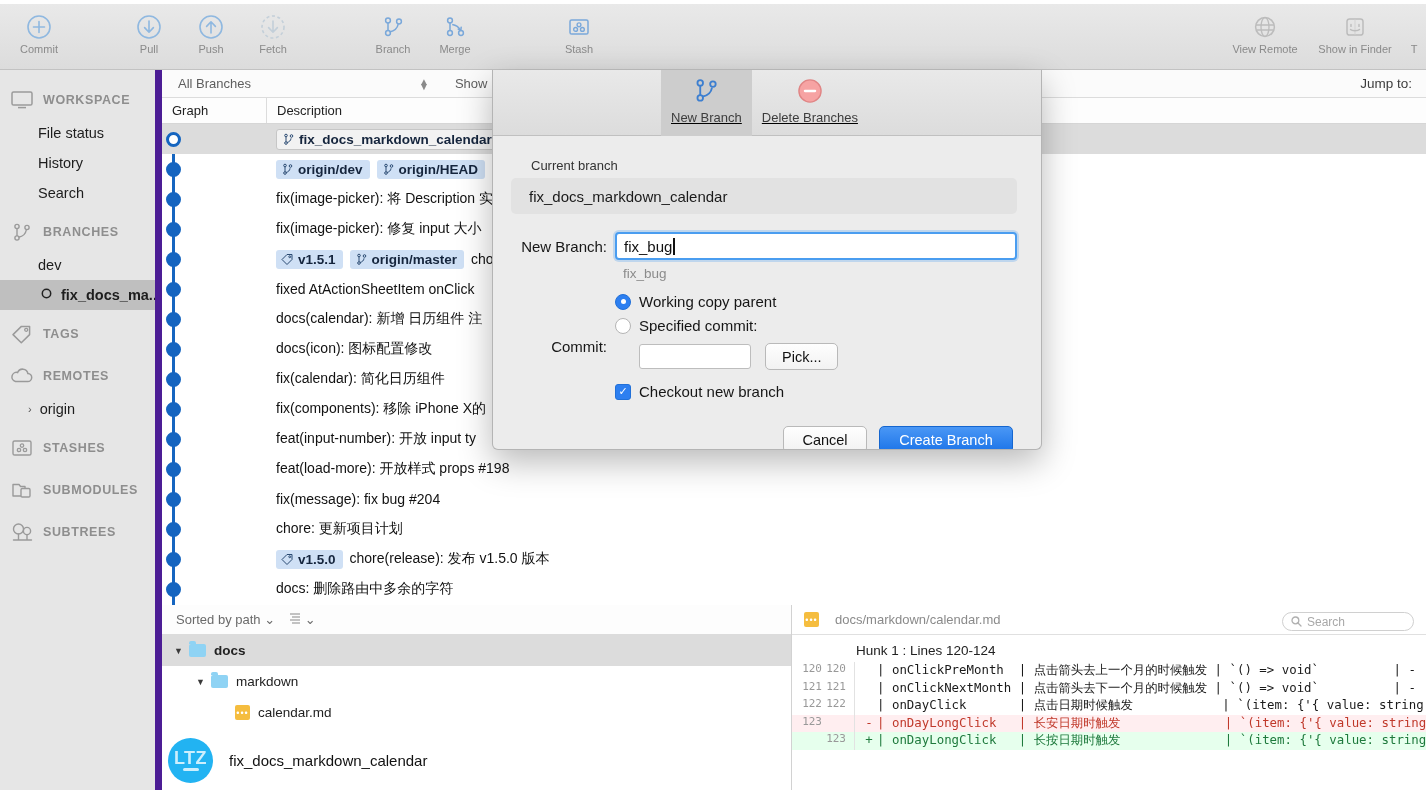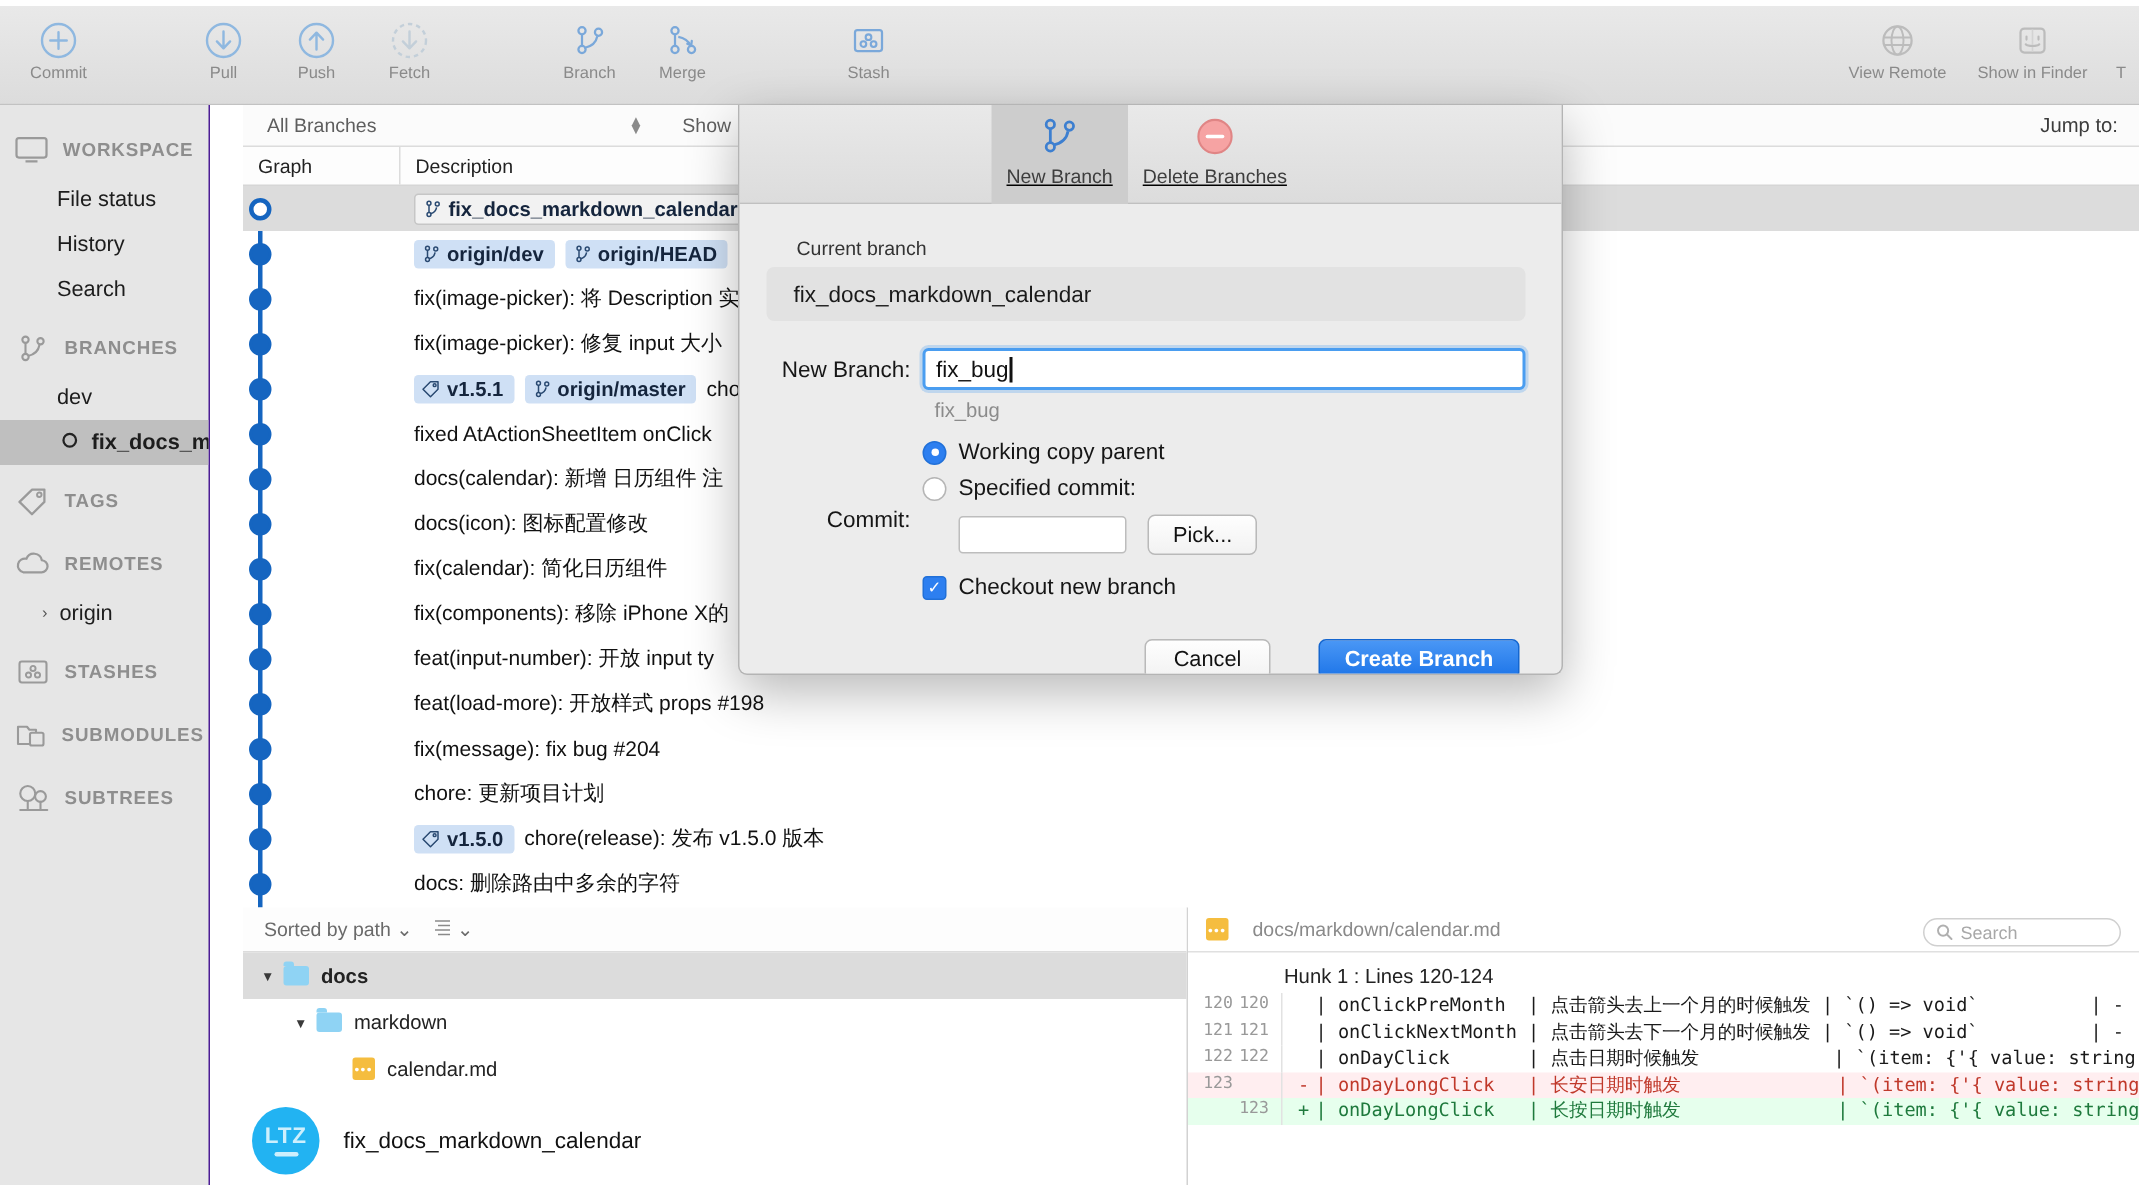--- a/index.html
+++ b/index.html
@@ -21,22 +21,22 @@
   .tb-btn {
     width: 62px; display: flex; flex-direction: column; align-items: center;
     padding-top: 8px; cursor: default;
   }
   .tb-ico { height: 30px; display: flex; align-items: center; justify-content: center; }
   .tb-lbl { font-size: 11px; color: #8a8a8a; margin-top: 1px; white-space: nowrap; }
   .tb-spacer { flex: 1; }
 
   
   .sidebar {
-    position: absolute; left: 0; top: 70px; width: 140px; bottom: 6px;
-    background: #e6e6e6; border-right: 1px solid #4c1d95;
+    position: absolute; left: 0; top: 70px; width: 162px; bottom: 6px;
+    background: #e6e6e6; border-right: 7px solid #4c1d95;
     padding-top: 12px; overflow: hidden;
   }
   .sb-head {
     display: flex; align-items: center; gap: 9px;
     padding: 0 10px; height: 36px;
     font-size: 12.5px; letter-spacing: .6px; color: #8e8e8e; font-weight: 600;
   }
   .sb-head .sb-ico { width: 24px; display: flex; justify-content: center; }
   .sb-item {
     height: 30px; display: flex; align-items: center; gap: 6px;
@@ -98,21 +98,21 @@
   .tree-row.hl { background: #dcdcdc; font-weight: bold; }
   .tri { font-size: 9px; color: #3a3a3a; margin-right: 6px; }
   .folder { width: 17px; height: 13px; background: #8fd3f4; border-radius: 2px; margin-right: 8px; position: relative; }
   .folder:before { content:""; position:absolute; left:0; top:-3px; width:7px; height:3px; background:#8fd3f4; border-radius:2px 2px 0 0;}
   .mdico { width: 15px; height: 15px; background: #f5bd3f; border-radius: 2px; margin-right: 8px;
            display:flex; align-items:center; justify-content:center; color:#fff; font-size:9px; letter-spacing:1px;}
   .author { display: flex; align-items: center; gap: 16px; padding: 10px 0 0 6px; }
   .avatar {
     width: 45px; height: 45px; border-radius: 50%; background: #22b3f2; color: #cdeffd;
     display: flex; flex-direction: column; align-items: center; justify-content: center;
-    font-size: 15px; font-weight: 600; letter-spacing: .5px; line-height: 14px; text-align: center;
+    font-size: 18px; font-weight: 600; letter-spacing: .5px; line-height: 14px; text-align: center;
   }
   .avatar .bar { width: 16px; height: 3px; background: #cdeffd; margin-top: 3px; border-radius: 2px;}
   .btm-right { flex: 1; position: relative; overflow: hidden; }
   .diff-head {
     height: 30px; display: flex; align-items: center; gap: 8px; padding-left: 12px;
     font-size: 13px; color: #8a8a8a; border-bottom: 1px solid #e0e0e0; background:#fff;
   }
   .hunk { font-size: 13.5px; color: #222; padding: 8px 0 4px 64px; }
   .dline {
     display: flex; font-family: "DejaVu Sans Mono", "Liberation Mono", monospace;
@@ -171,21 +171,21 @@
   .radiorow { display: flex; align-items: center; gap: 8px; font-size: 15px; color: #161616; }
   .radio { width: 16px; height: 16px; border-radius: 50%; background: #fff; border: 1px solid #b5b5b5; flex:none;}
   .radio.on { background: #2d7ff0; border-color: #2170d8; display:flex; align-items:center; justify-content:center;}
   .radio.on:after { content:""; width: 5px; height: 5px; border-radius: 50%; background: #fff; }
   .smallinput { width: 112px; height: 25px; background: #fff; border: 1px solid #bdbdbd; border-radius: 3px; }
   .pbtn {
     height: 27px; padding: 0 16px; background: linear-gradient(#fefefe,#f2f2f2);
     border: 1px solid #b9b9b9; border-radius: 5px; font-size: 14.5px; color: #111;
     display: flex; align-items: center; justify-content: center;
   }
-  .pbtn.primary { background: linear-gradient(#4a97f5,#1c74e8); border-color:#1566cf; color: #fff; font-weight:700;margin-left:20px; }
+  .pbtn.primary { background: linear-gradient(#4a97f5,#1c74e8); border-color:#1566cf; color: #fff; font-weight:400; }
   .check { width: 16px; height: 16px; border-radius: 3px; background: #2d7ff0; border:1px solid #2170d8;
            display:flex; align-items:center; justify-content:center; color:#fff; font-size:11px; flex:none;}
   .btnrow { display: flex; justify-content: flex-end; gap: 12px; margin-top: 26px; padding-right: 4px; }
 </style>
 </head>
 <body>
 
 <div id="app">
 
   <div class="toolbar">

